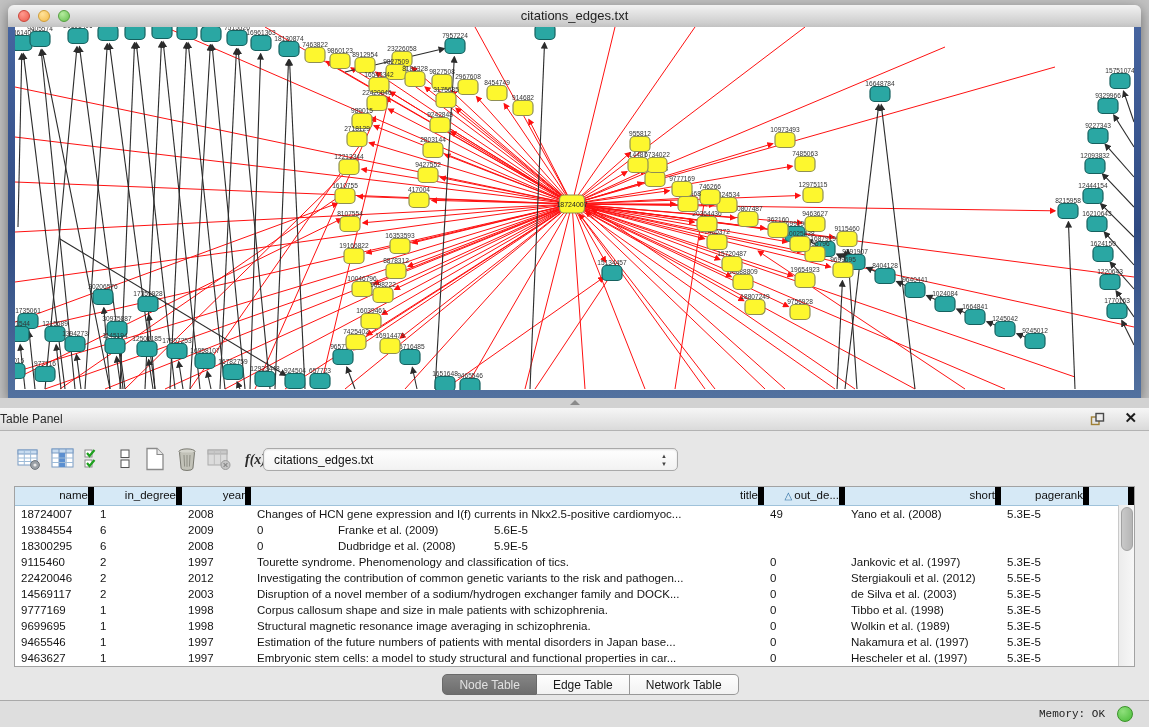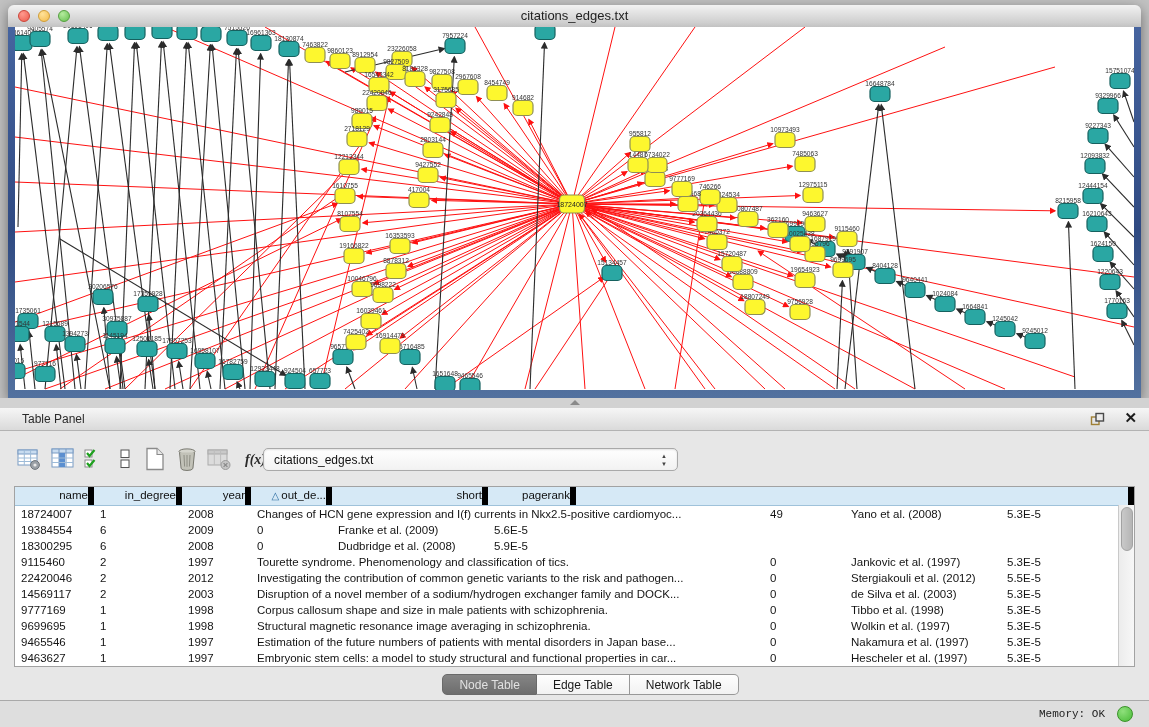--- a/index.html
+++ b/index.html
@@ -23,21 +23,21 @@
 
   
   .divstrip{position:absolute;left:0;top:398px;width:1149px;height:10px;background:#d2d2d2;}
   .grip{position:absolute;left:570px;top:2px;width:0;height:0;border-left:5px solid transparent;
     border-right:5px solid transparent;border-bottom:5px solid #8a8a8a;}
 
   
   .tpanel{position:absolute;left:0;top:408px;width:1149px;height:292px;background:#e7e7e7;}
   .phead{position:absolute;left:0;top:0;right:0;height:22px;background:linear-gradient(#f6f6f6,#dadada);
     border-bottom:1px solid #b3b3b3;}
-  .phead .ptitle{position:absolute;left:22px;top:4px;font-size:12px;color:#2a2a2a;}
+  .phead .ptitle{position:absolute;left:0;top:4px;font-size:12px;color:#2a2a2a;}
   .float-ic{position:absolute;right:44px;top:4px;width:15px;height:14px;cursor:pointer;}
   .close-ic{position:absolute;right:12px;top:1px;font-size:15px;font-weight:bold;color:#1c1c1c;cursor:pointer;}
 
   .toolbar{position:absolute;left:0;top:30px;right:0;height:42px;}
   .tbtn{position:absolute;top:8px;width:26px;height:26px;cursor:pointer;}
   .combo{position:absolute;left:263px;top:10px;width:415px;height:23px;background:linear-gradient(#fff,#f2f2f2);
     border:1px solid #a9a9a9;border-radius:5px;box-sizing:border-box;box-shadow:inset 0 1px 2px rgba(0,0,0,.12);}
   .combo .cval{position:absolute;left:10px;top:4px;font-size:12px;color:#111;}
   .combo .spin{position:absolute;right:10px;top:3px;font-size:6px;line-height:8px;color:#444;text-align:center;}
 
@@ -556,20 +556,21 @@
         <span class="cval">citations_edges.txt</span>
         <div class="spin">▲<br>▼</div>
       </div>
     </div>
 
     <div class="tbl">
       <div class="thead" id="thead">
           <div class="th" style="width: 79px;">name</div>
           <div class="th" style="width: 88px;">in_degree</div>
           <div class="th" style="width: 69px;">year</div>
+          <div class="th" style="width: 513px;">title</div>
           <div class="th" style="width: 81px;"><span class="sortmark">△</span>out_de...</div>
           <div class="th" style="width: 156px;">short</div>
           <div class="th" style="width: 88px;">pagerank</div>
           <div class="th" style="flex: 1 1 0%;"></div>
         </div>
       <div id="tbody">
           <div class="trow">
             <div class="td" style="width: 79px;">18724007</div>
             <div class="td" style="width: 88px;">1</div>
             <div class="td" style="width: 69px;">2008</div>
@@ -629,21 +630,21 @@
             <div class="td" style="width: 81px;">0</div>
             <div class="td" style="width: 156px;">Tibbo et al. (1998)</div>
             <div class="td" style="width: 88px;">5.3E-5</div>
           </div>
           <div class="trow">
             <div class="td" style="width: 79px;">9699695</div>
             <div class="td" style="width: 88px;">1</div>
             <div class="td" style="width: 69px;">1998</div>
             <div class="td" style="width: 513px;">Structural magnetic resonance image averaging in schizophrenia.</div>
             <div class="td" style="width: 81px;">0</div>
-            <div class="td" style="width: 156px;">Wolkin et al. (1997)</div>
+            <div class="td" style="width: 156px;">Wolkin et al. (1989)</div>
             <div class="td" style="width: 88px;">5.3E-5</div>
           </div>
           <div class="trow">
             <div class="td" style="width: 79px;">9465546</div>
             <div class="td" style="width: 88px;">1</div>
             <div class="td" style="width: 69px;">1997</div>
             <div class="td" style="width: 513px;">Estimation of the future numbers of patients with mental disorders in Japan base...</div>
             <div class="td" style="width: 81px;">0</div>
             <div class="td" style="width: 156px;">Nakamura et al. (1997)</div>
             <div class="td" style="width: 88px;">5.3E-5</div>

